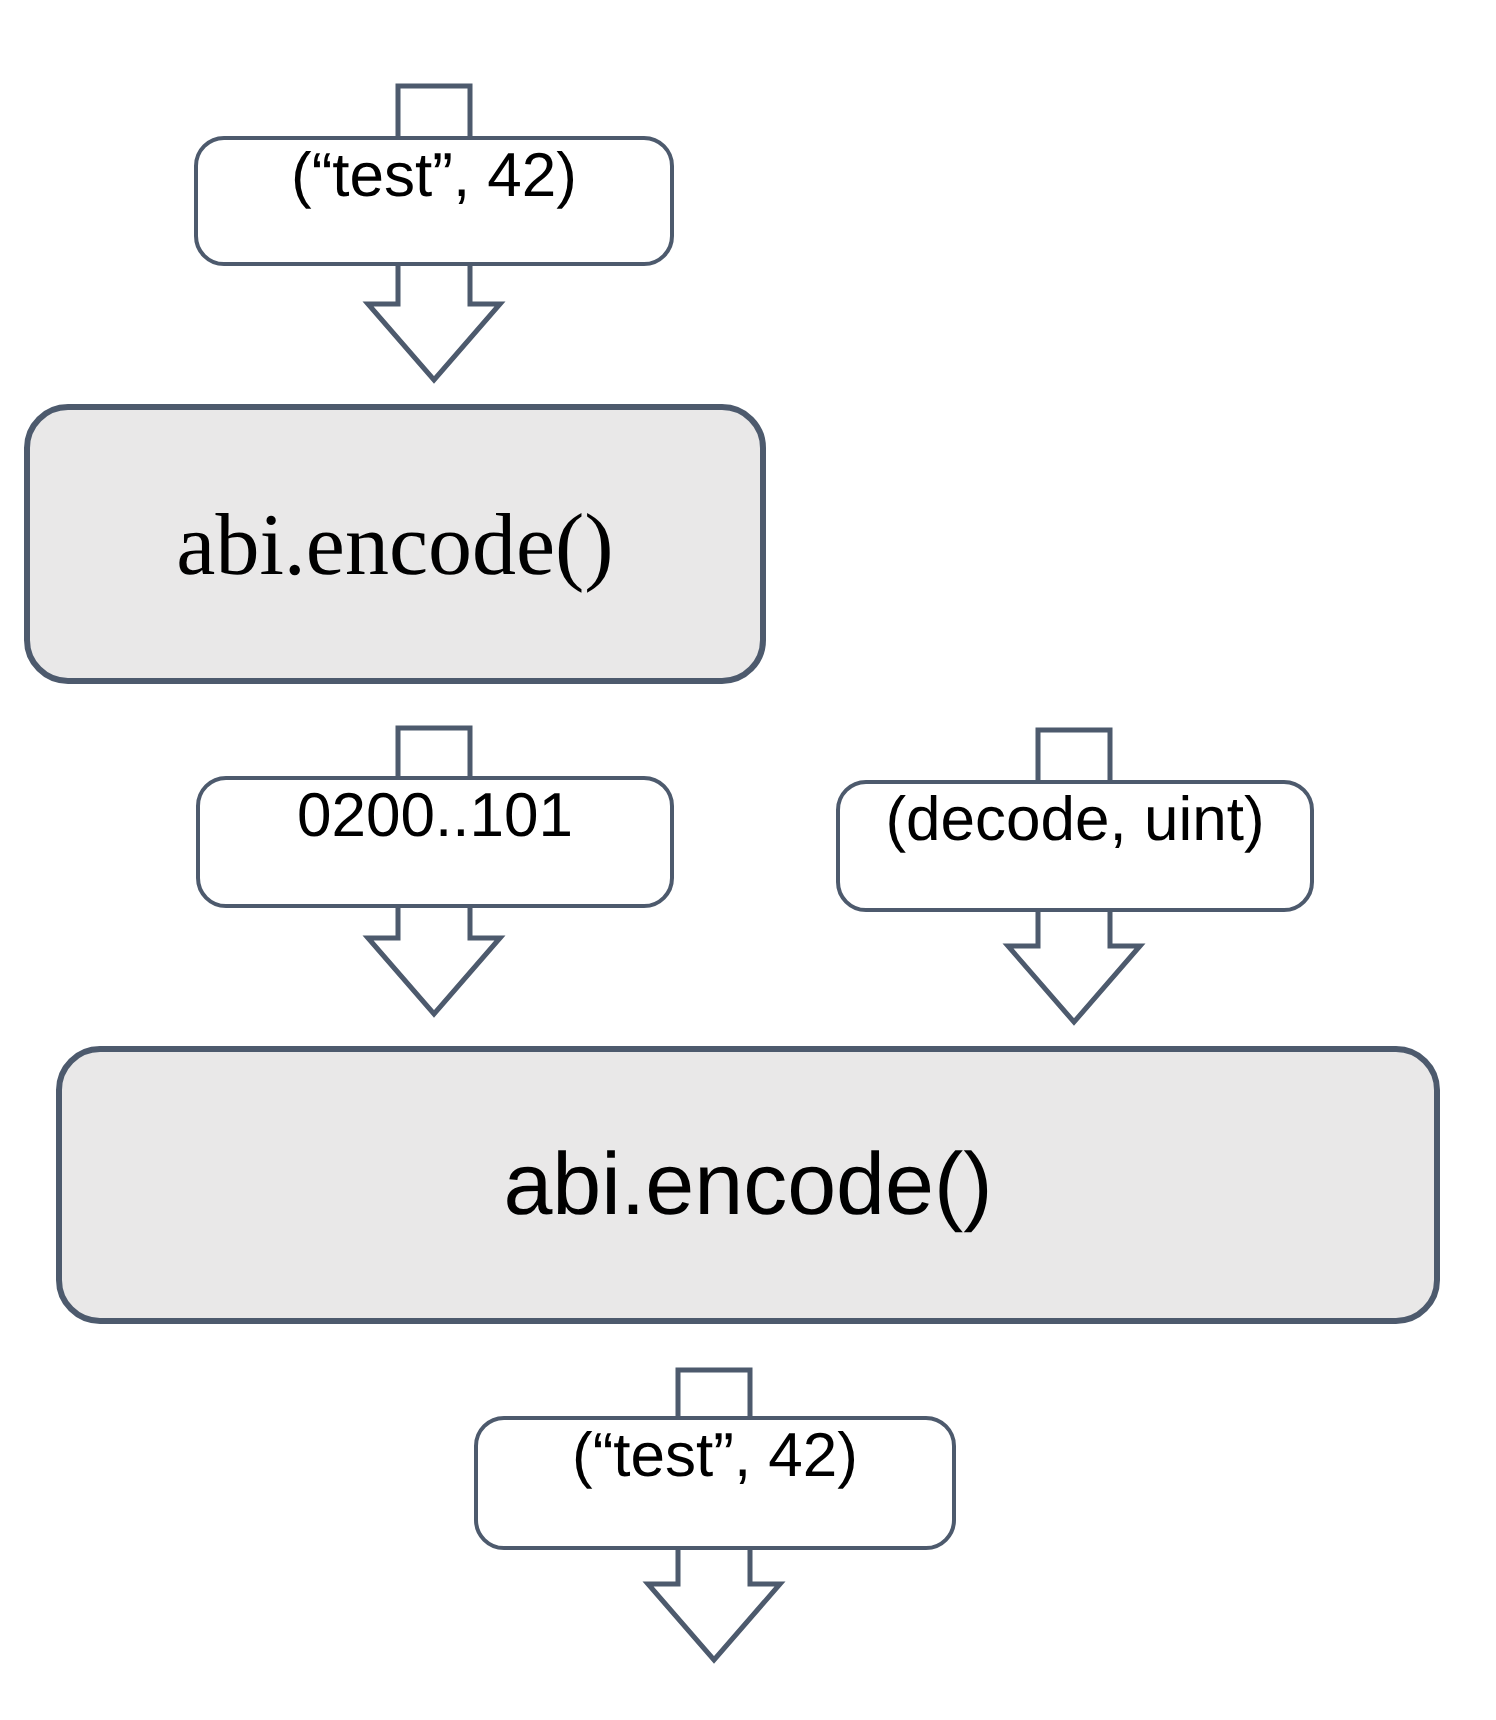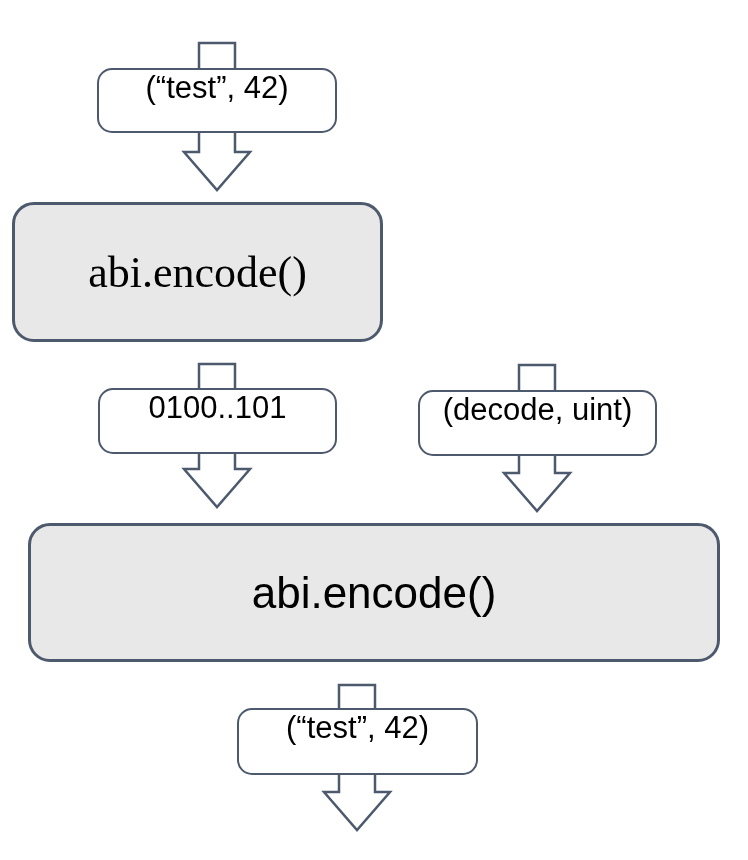--- a/index.html
+++ b/index.html
@@ -79,21 +79,21 @@
 
   <div class="label-pill" style="left:97px; top:68px; width:240px; height:65px;">
     <span>(“test”, 42)</span>
   </div>
 
   <div class="process-box" style="left:12px; top:202px; width:371px; height:140px;font-family:Liberation Serif, serif;">
     <span>abi.encode()</span>
   </div>
 
   <div class="label-pill" style="left:98px; top:388px; width:239px; height:66px;">
-    <span>0100..101</span>
+    <span>0200..101</span>
   </div>
 
   <div class="label-pill" style="left:418px; top:390px; width:239px; height:66px;">
     <span>(decode, uint)</span>
   </div>
 
   <div class="process-box" style="left:28px; top:523px; width:692px; height:139px;">
     <span>abi.encode()</span>
   </div>
 

